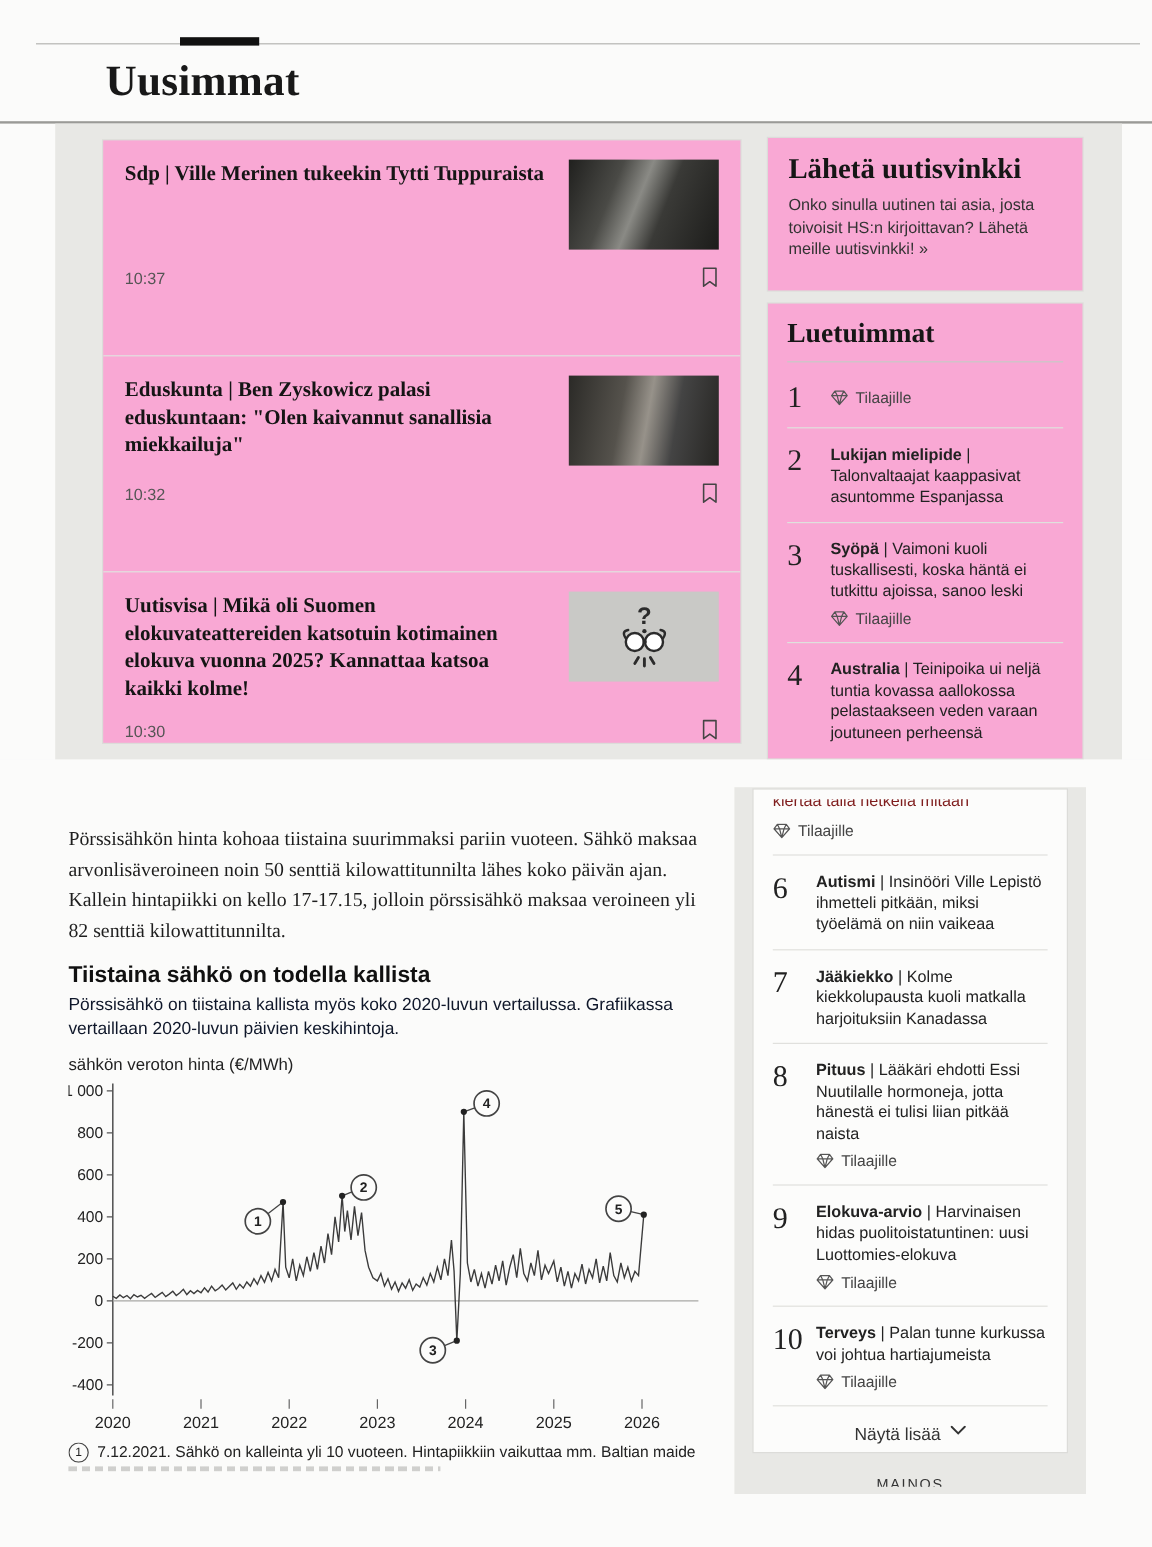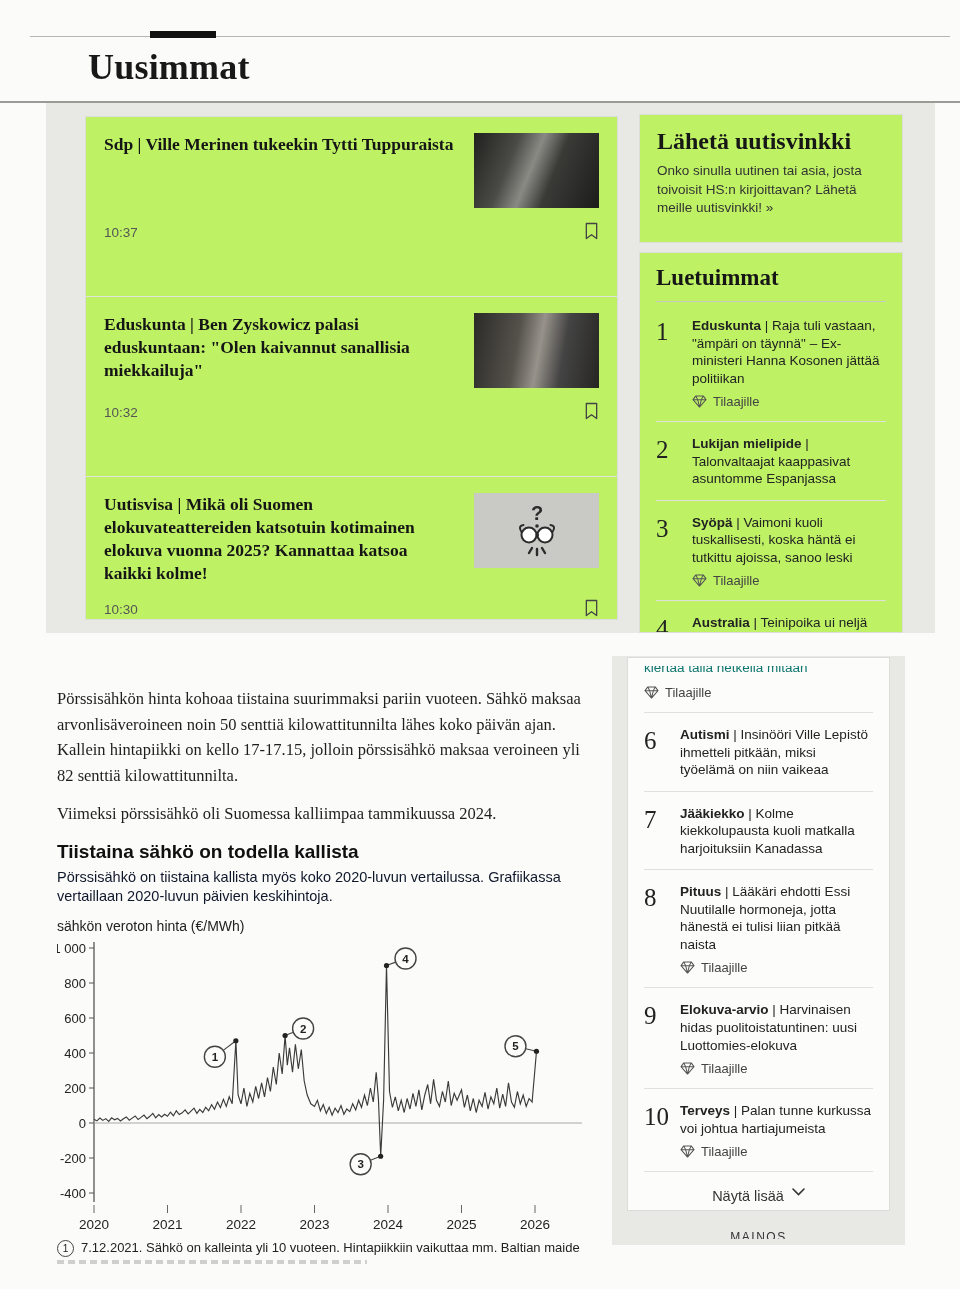--- a/index.html
+++ b/index.html
@@ -5,21 +5,21 @@
   html,body{margin:0;padding:0;}
   body{width:960px;height:1289px;background:#fbfbfa;font-family:"Liberation Sans",sans-serif;color:#222;position:relative;overflow:hidden;}
   .page{position:absolute;inset:0;}
   
   .top-rule{position:absolute;left:30px;right:10px;top:36px;border-top:1px solid #b5b5b2;}
   .top-black{position:absolute;left:150px;top:31px;width:66px;height:7px;background:#111;}
   h1.section{position:absolute;left:88px;top:46px;margin:0;font-family:"Liberation Serif",serif;font-size:36px;font-weight:700;color:#181818;letter-spacing:.2px;}
   .header-rule{position:absolute;left:0;right:0;top:101px;border-top:2px solid #9a9a97;}
   
   .panel-top{position:absolute;left:46px;top:103px;width:889px;height:530px;background:#e8e8e5;}
-  .card{background:#bef264;box-shadow:0 0 0 1px #dcdcd9;}
+  .card{background:#f9a8d4;box-shadow:0 0 0 1px #dcdcd9;}
   .feed-card{position:absolute;left:86px;top:117px;width:531px;height:502px;overflow:hidden;}
   .feed-row{display:grid;grid-template-columns:1fr 125px;grid-template-areas:"head thumb" "meta meta";column-gap:18px;padding:16px 18px 8px 18px;min-height:106px;}
   .feed-row + .feed-row{border-top:1px solid #e2e2df;margin-top:48px;}
   .feed-head{grid-area:head;font-family:"Liberation Serif",serif;font-weight:700;font-size:17.5px;line-height:1.32;color:#151515;cursor:pointer;}
   .thumb{grid-area:thumb;width:125px;height:75px;overflow:hidden;}
   .thumb.photo-a{background:linear-gradient(112deg,#20201e 0%,#4a4a46 30%,#8a8a85 46%,#3a3a37 62%,#1c1c1a 100%);}
   .thumb.photo-b{background:linear-gradient(100deg,#2b2a27 0%,#55524c 35%,#97928a 52%,#444 70%,#262522 100%);}
   .thumb.illu{background:#c9c9c6;display:flex;align-items:center;justify-content:center;}
   .thumb.photo-c{background:linear-gradient(135deg,#f0efec 0%,#cfcecb 30%,#6e6d6a 50%,#3c3b39 62%,#b9b8b5 85%);}
   .feed-meta{grid-area:meta;display:flex;justify-content:space-between;align-items:flex-end;margin-top:14px;}
@@ -38,21 +38,21 @@
   .mr-text{font-size:13.5px;line-height:1.3;color:#222;cursor:pointer;}
   .mr-text b{font-weight:700;}
   .badge{display:flex;align-items:center;gap:6px;margin-top:7px;color:#444;font-size:13px;}
   .badge svg{flex:0 0 auto;}
   
   .seam{position:absolute;left:0;top:633px;width:960px;height:27px;background:#fbfbfa;}
   
   .panel-bot{position:absolute;left:612px;top:656px;width:293px;height:589px;background:#e8e8e5;}
   .read-card-b{position:absolute;left:628px;top:658px;width:261px;height:552px;padding:6px 16px;box-sizing:border-box;overflow:hidden;background:#fcfcfb;box-shadow:0 0 0 1px #dcdcd9;}
   .frag-clip{height:12px;overflow:hidden;}
-  .frag-clip span{display:block;margin-top:-6px;font-size:13.5px;color:#0f766e;}
+  .frag-clip span{display:block;margin-top:-6px;font-size:13.5px;color:#7f1d1d;}
   .frag-block{padding:2px 0 12px 0;border-bottom:1px solid #e0e0dd;}
   .show-more{display:flex;justify-content:center;gap:8px;padding:16px 0 10px 0;font-size:14.5px;color:#333;cursor:pointer;border-top:1px solid #e0e0dd;}
   .mainos{position:absolute;left:612px;top:1230px;width:293px;height:9px;overflow:hidden;text-align:center;font-size:12px;letter-spacing:1.5px;color:#333;}
   
   .article{position:absolute;left:57px;top:686px;width:537px;}
   .article p{margin:0 0 13px 0;font-family:"Liberation Serif",serif;font-size:16.5px;line-height:1.55;color:#1e1e1e;}
   .chart-title{margin:14px 0 5px 0;font-size:19px;font-weight:700;color:#101010;}
   .chart-sub{font-size:14.5px;line-height:1.35;color:#0f172a;width:505px;margin-bottom:11px;}
   .chart-ylabel{font-size:14px;color:#222;margin-bottom:0;}
   .chart-caption{display:flex;align-items:flex-start;gap:7px;margin-top:2px;font-size:13px;color:#222;width:537px;white-space:nowrap;overflow:hidden;}
@@ -124,21 +124,20 @@
     <div class="tip-body">Onko sinulla uutinen tai asia, josta toivoisit HS:n kirjoittavan? Lähetä meille uutisvinkki! »</div>
   </div>
 
   <div class="card read-card">
     <h2>Luetuimmat</h2>
     <div class="read-sep"></div>
     <div id="mostread-top">
         <div class="mr-item">
           <div class="mr-rank">1</div>
           <div>
-            <div class="mr-text"><b>Eduskunta</b> <span>|</span> <span>Raja tuli vastaan, "ämpäri on täynnä" – Ex-ministeri Hanna Kosonen jättää politiikan</span></div>
             <div class="badge">
               <svg width="15" height="13" viewBox="0 0 16 14">
                 <path d="M4 1 h8 l3 4 -7 8 -7 -8 z M4 1 l2 4 M12 1 l-2 4 M1 5 h14 M6 5 l2 8 M10 5 l-2 8" fill="none" stroke="#555" stroke-width="1.1" stroke-linejoin="round"></path>
               </svg>
               <span>Tilaajille</span>
             </div>
           </div>
         </div>
         <div class="mr-item">
           <div class="mr-rank">2</div>
@@ -234,21 +233,20 @@
         <span>Näytä lisää</span>
         <svg width="13" height="8" viewBox="0 0 13 8">
           <path d="M1 1 l5.5 5.5 L12 1" fill="none" stroke="#333" stroke-width="1.6" stroke-linecap="round"></path>
         </svg>
       </div>
     </div>
   <div class="mainos">MAINOS</div>
 
   <div class="article">
     <p>Pörssisähkön hinta kohoaa tiistaina suurimmaksi pariin vuoteen. Sähkö maksaa arvonlisäveroineen noin 50 senttiä kilowattitunnilta lähes koko päivän ajan. Kallein hintapiikki on kello 17-17.15, jolloin pörssisähkö maksaa veroineen yli 82 senttiä kilowattitunnilta.</p>
-    <p>Viimeksi pörssisähkö oli Suomessa kalliimpaa tammikuussa 2024.</p>
     <div class="chart-title">Tiistaina sähkö on todella kallista</div>
     <div class="chart-sub">Pörssisähkö on tiistaina kallista myös koko 2020-luvun vertailussa. Grafiikassa vertaillaan 2020-luvun päivien keskihintoja.</div>
     <div class="chart-ylabel">sähkön veroton hinta (€/MWh)</div>
     <svg id="chart" width="560" height="300" viewBox="0 0 560 300">
         <line x1="37" y1="8" x2="37" y2="268" stroke="#555" stroke-width="1.3"></line>
         <line x1="37" y1="189" x2="525" y2="189" stroke="#a8a8a5" stroke-width="1"></line>
         <line x1="32" y1="14" x2="37" y2="14" stroke="#555" stroke-width="1"></line>
         <text x="29" y="18.5" text-anchor="end" font-size="13" fill="#222">1 000</text>
         <line x1="32" y1="49" x2="37" y2="49" stroke="#555" stroke-width="1"></line>
         <text x="29" y="53.5" text-anchor="end" font-size="13" fill="#222">800</text>

